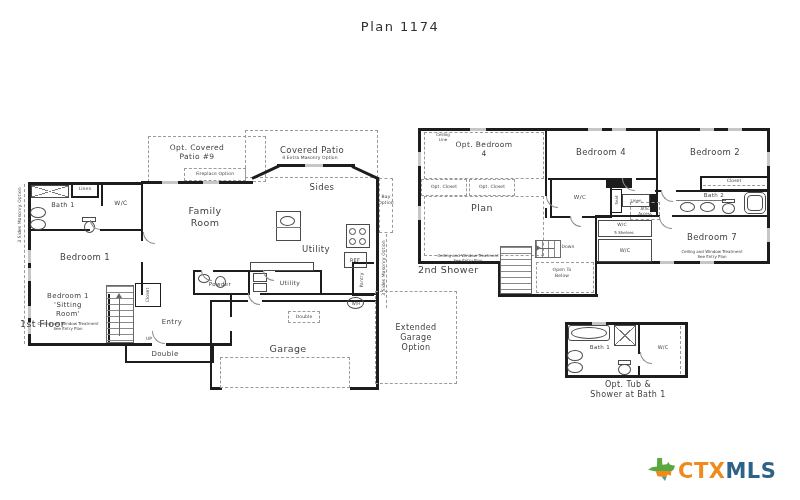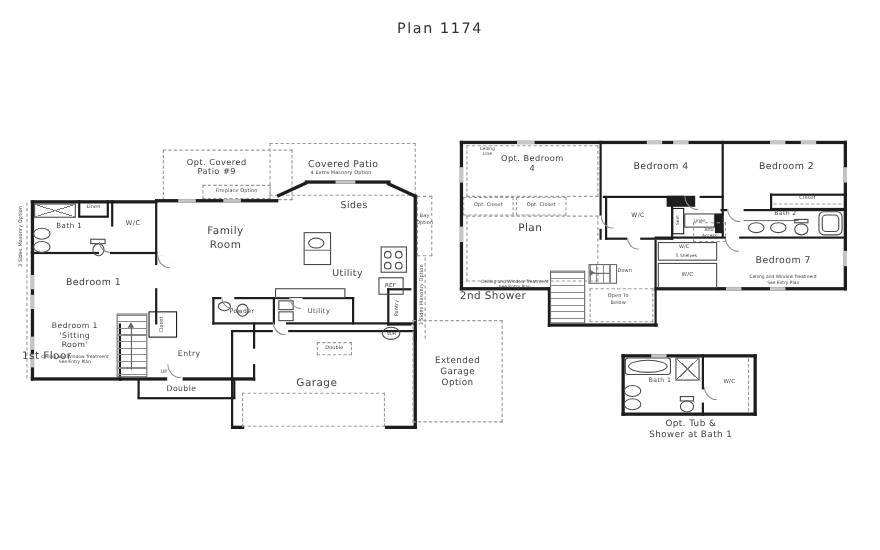--- a/index.html
+++ b/index.html
@@ -299,14 +299,19 @@
   <div class="box" style="left:618px;top:360px;width:13px;height:5px"></div>
   <div class="oval" style="left:618px;top:364px;width:13px;height:11px"></div>
   <div class="dashv" style="left:680px;top:326px;height:48px"></div>
   <div class="win" style="left:592px;top:322px;width:14px;height:3px"></div>
   <div class="arc" style="left:640px;top:352px;width:12px;height:12px"></div>
   <div class="lbl l55" style="left:600px;top:347px">Bath 1</div>
   <div class="lbl l5" style="left:663px;top:347px">W/C</div>
   <div class="lbl l8" style="left:628px;top:390px">Opt. Tub &amp;
 Shower at Bath 1</div>
 
+  <div class="logo">
+    <div class="tx"></div>
+    <span class="lg" style="color:#ef8b1d">CTX</span>
+    <span class="lg" style="color:#2e6389;margin-left:-3px">MLS</span>
+  </div>
 
 </div>
 
 </body></html>

